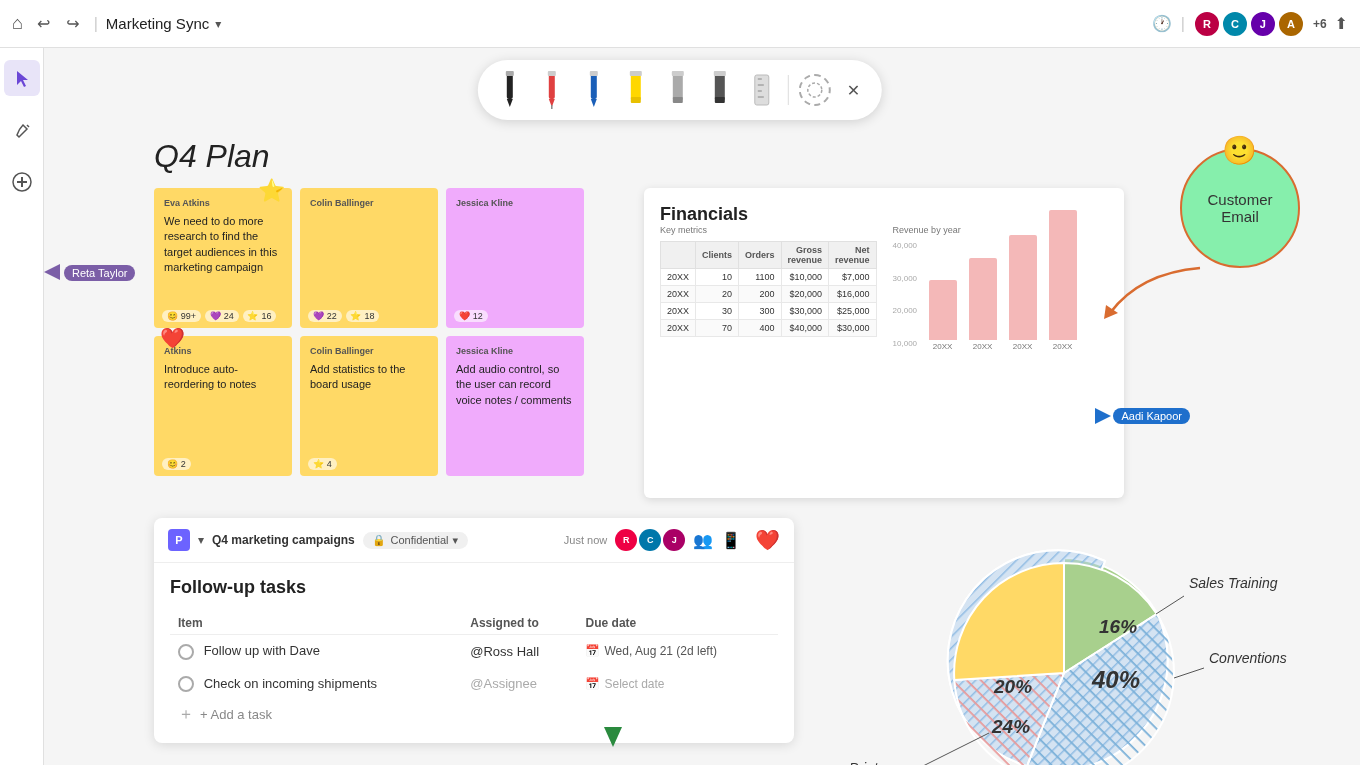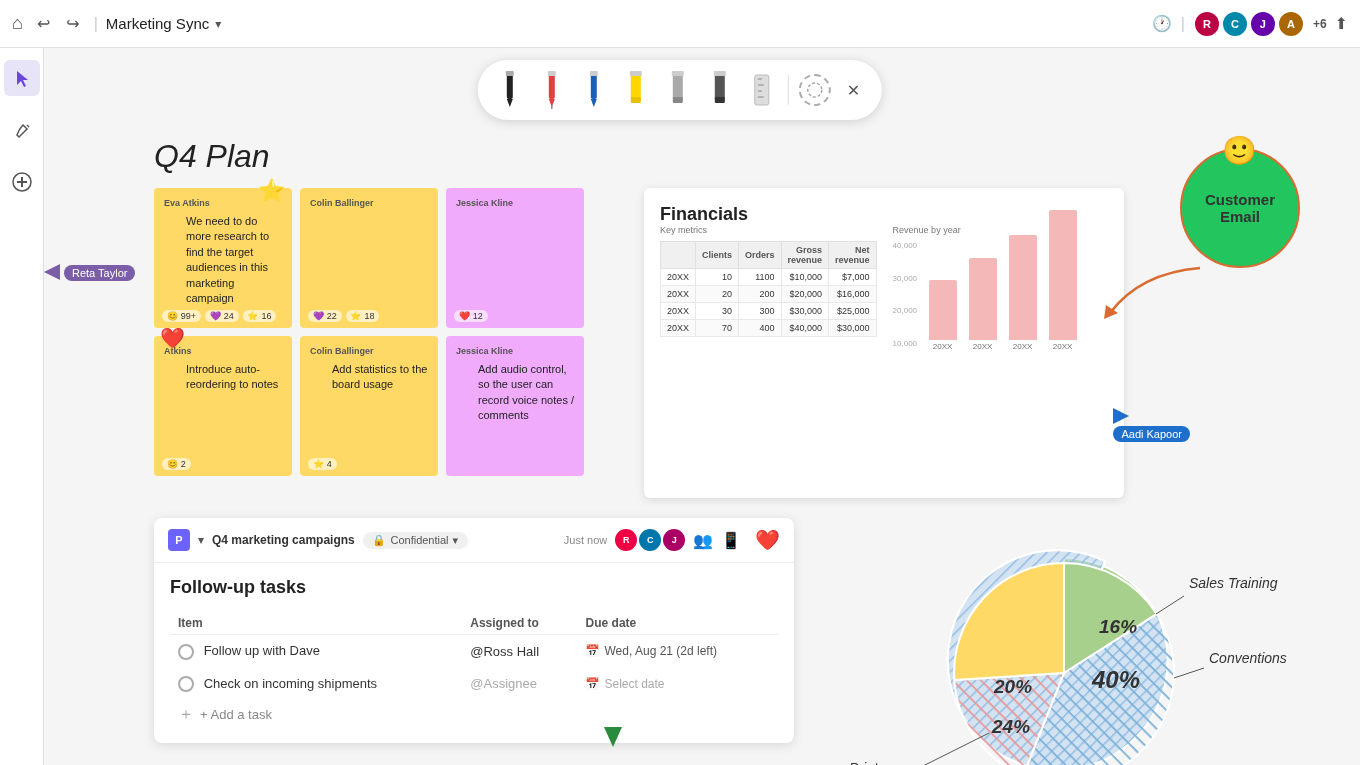--- a/index.html
+++ b/index.html
@@ -145,21 +145,21 @@
       position: relative;
       font-size: 11px;
       color: #333;
     }
     .sticky-yellow { background: #ffd966; }
     .sticky-blue { background: #f0abfc; }
     .sticky-note .note-author {
       font-size: 9px; color: #555; margin-bottom: 6px; font-weight: 600;
     }
     .sticky-note .note-text {
-      font-size: 11px; line-height: 1.4; color: #222; margin-left: 22px;
+      font-size: 11px; line-height: 1.4; color: #222;
     }
     .sticky-reactions {
       position: absolute; bottom: 6px; left: 8px; display: flex; gap: 4px; font-size: 9px;
     }
     .reaction-pill {
       background: rgba(255,255,255,0.6); border-radius: 10px; padding: 1px 5px;
       font-size: 9px; display: flex; align-items: center; gap: 2px;
     }
     .star-badge {
       position: absolute; top: -10px; right: 6px; font-size: 22px;
@@ -283,22 +283,22 @@
     
     .customer-email-area {
       position: absolute;
       top: 100px;
       right: 60px;
     }
     .customer-email-circle {
       width: 120px; height: 120px; border-radius: 50%;
       border: 2px solid #d96c30;
       display: flex; align-items: center; justify-content: center;
-      text-align: center; font-size: 15px; font-weight: 700; color: #333;
-      background: #22c55e;
+      text-align: center; font-size: 15px; font-weight: 400; color: #333;
+      background: #86efac;
       padding: 10px;
     }
     .emoji-face {
       position: absolute; top: -14px; left: 50%; transform: translateX(-50%);
       font-size: 28px;
     }
 
     
     .pie-wrapper {
       position: absolute;
@@ -566,21 +566,21 @@
         <span>Customer Email</span>
       </div>
 
       <svg width="120" height="60" viewBox="0 0 120 60" style="position:absolute;bottom:-55px;left:-80px;">
         <path d="M 100 5 Q 40 10 10 50" stroke="#d96c30" stroke-width="2.5" fill="none"></path>
         <polygon points="6,42 4,56 18,50" fill="#d96c30"></polygon>
       </svg>
     </div>
   </div>
 
-  <div style="position:absolute;top:360px;right:170px;display:flex;flex-direction:column;align-items:flex-start;gap:2px;">
+  <div style="position:absolute;top:360px;right:170px;display:flex;flex-direction:row;align-items:flex-start;gap:2px;">
     <div style="width:0;height:0;border-top:8px solid transparent;border-bottom:8px solid transparent;border-left:16px solid #1e6fcc;"></div>
     <div style="background:#1e6fcc;color:white;font-size:11px;border-radius:10px;padding:2px 8px;white-space:nowrap;">Aadi Kapoor</div>
   </div>
 
   <div class="tasks-card">
     <div class="tasks-header">
       <div class="tasks-logo">P</div>
       <span class="tasks-dropdown">▾</span>
       <span class="tasks-doc-title">Q4 marketing campaigns</span>
       <div class="tasks-confidential">

